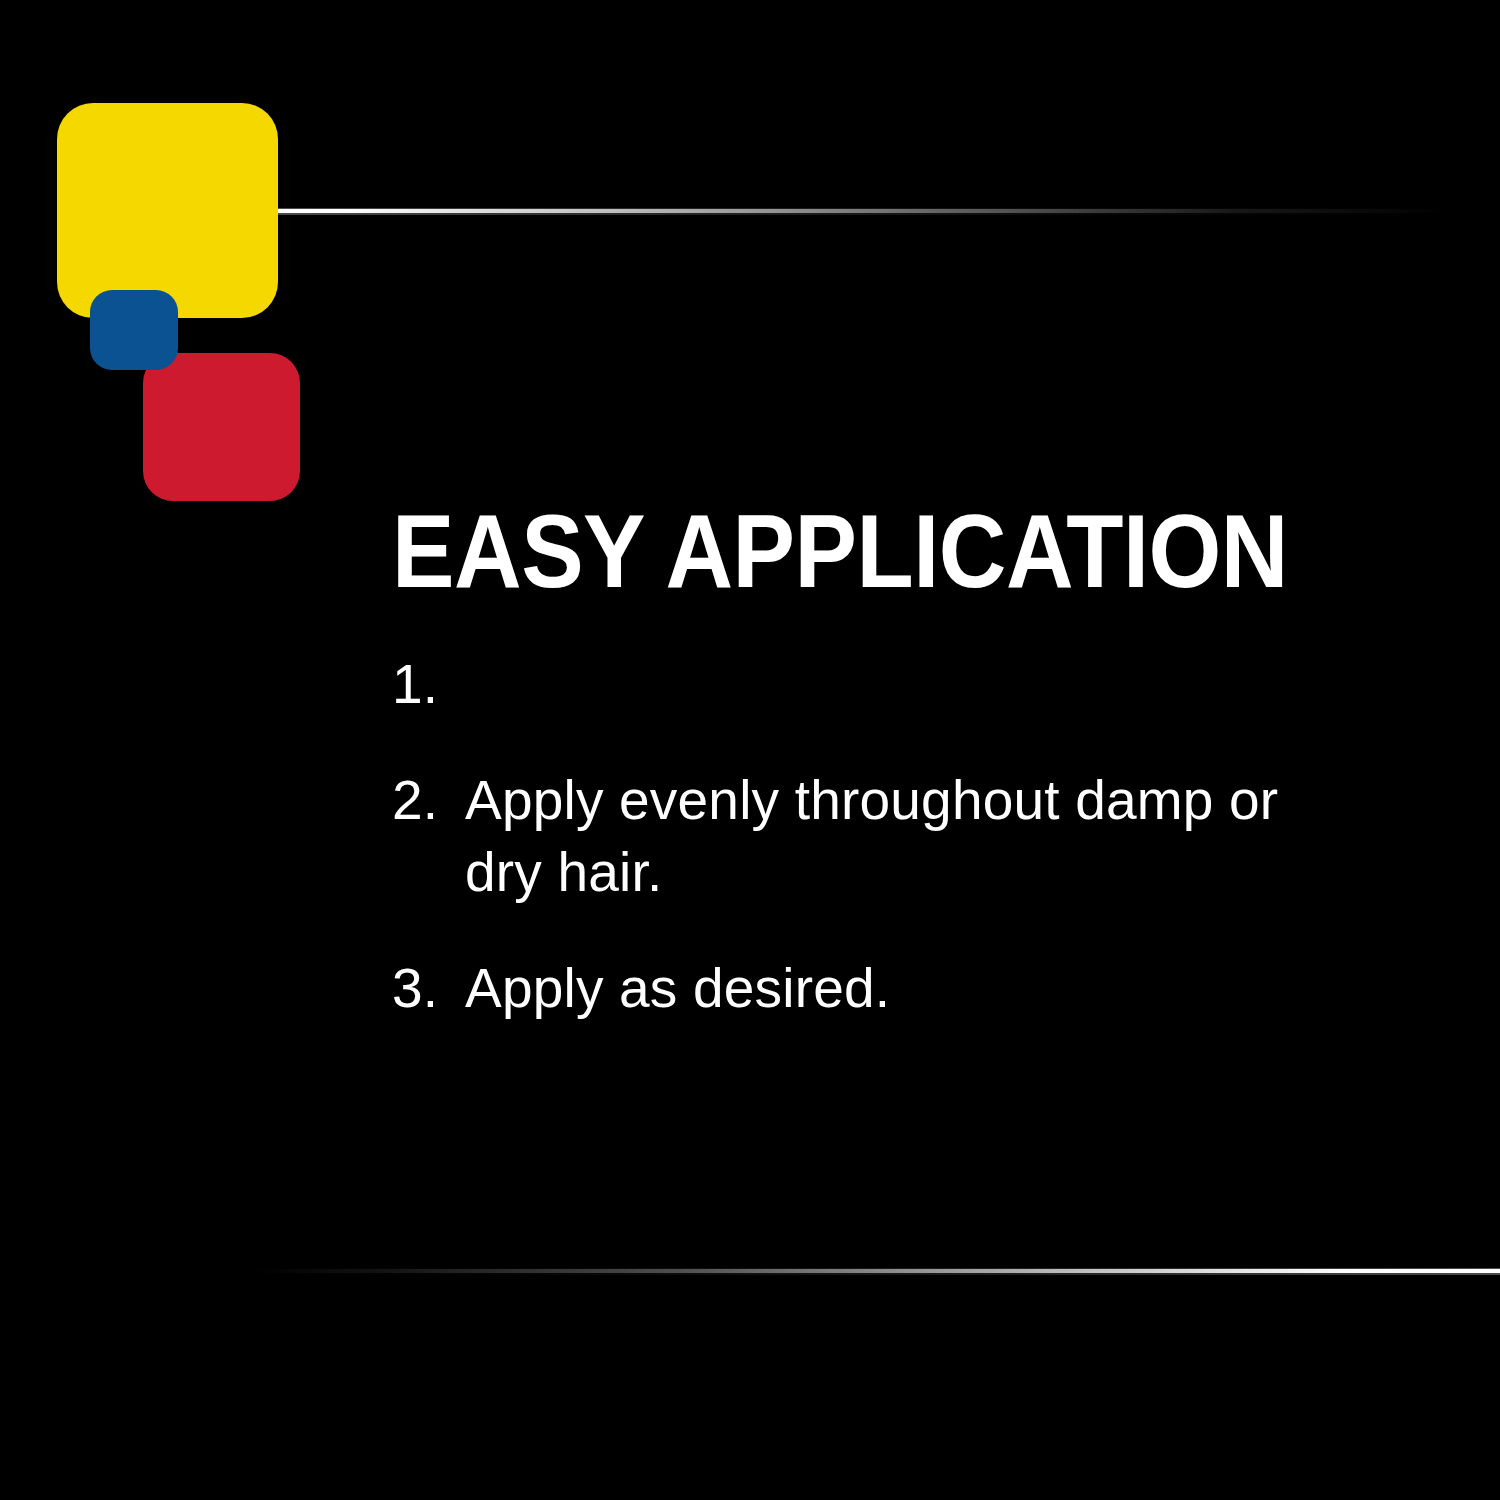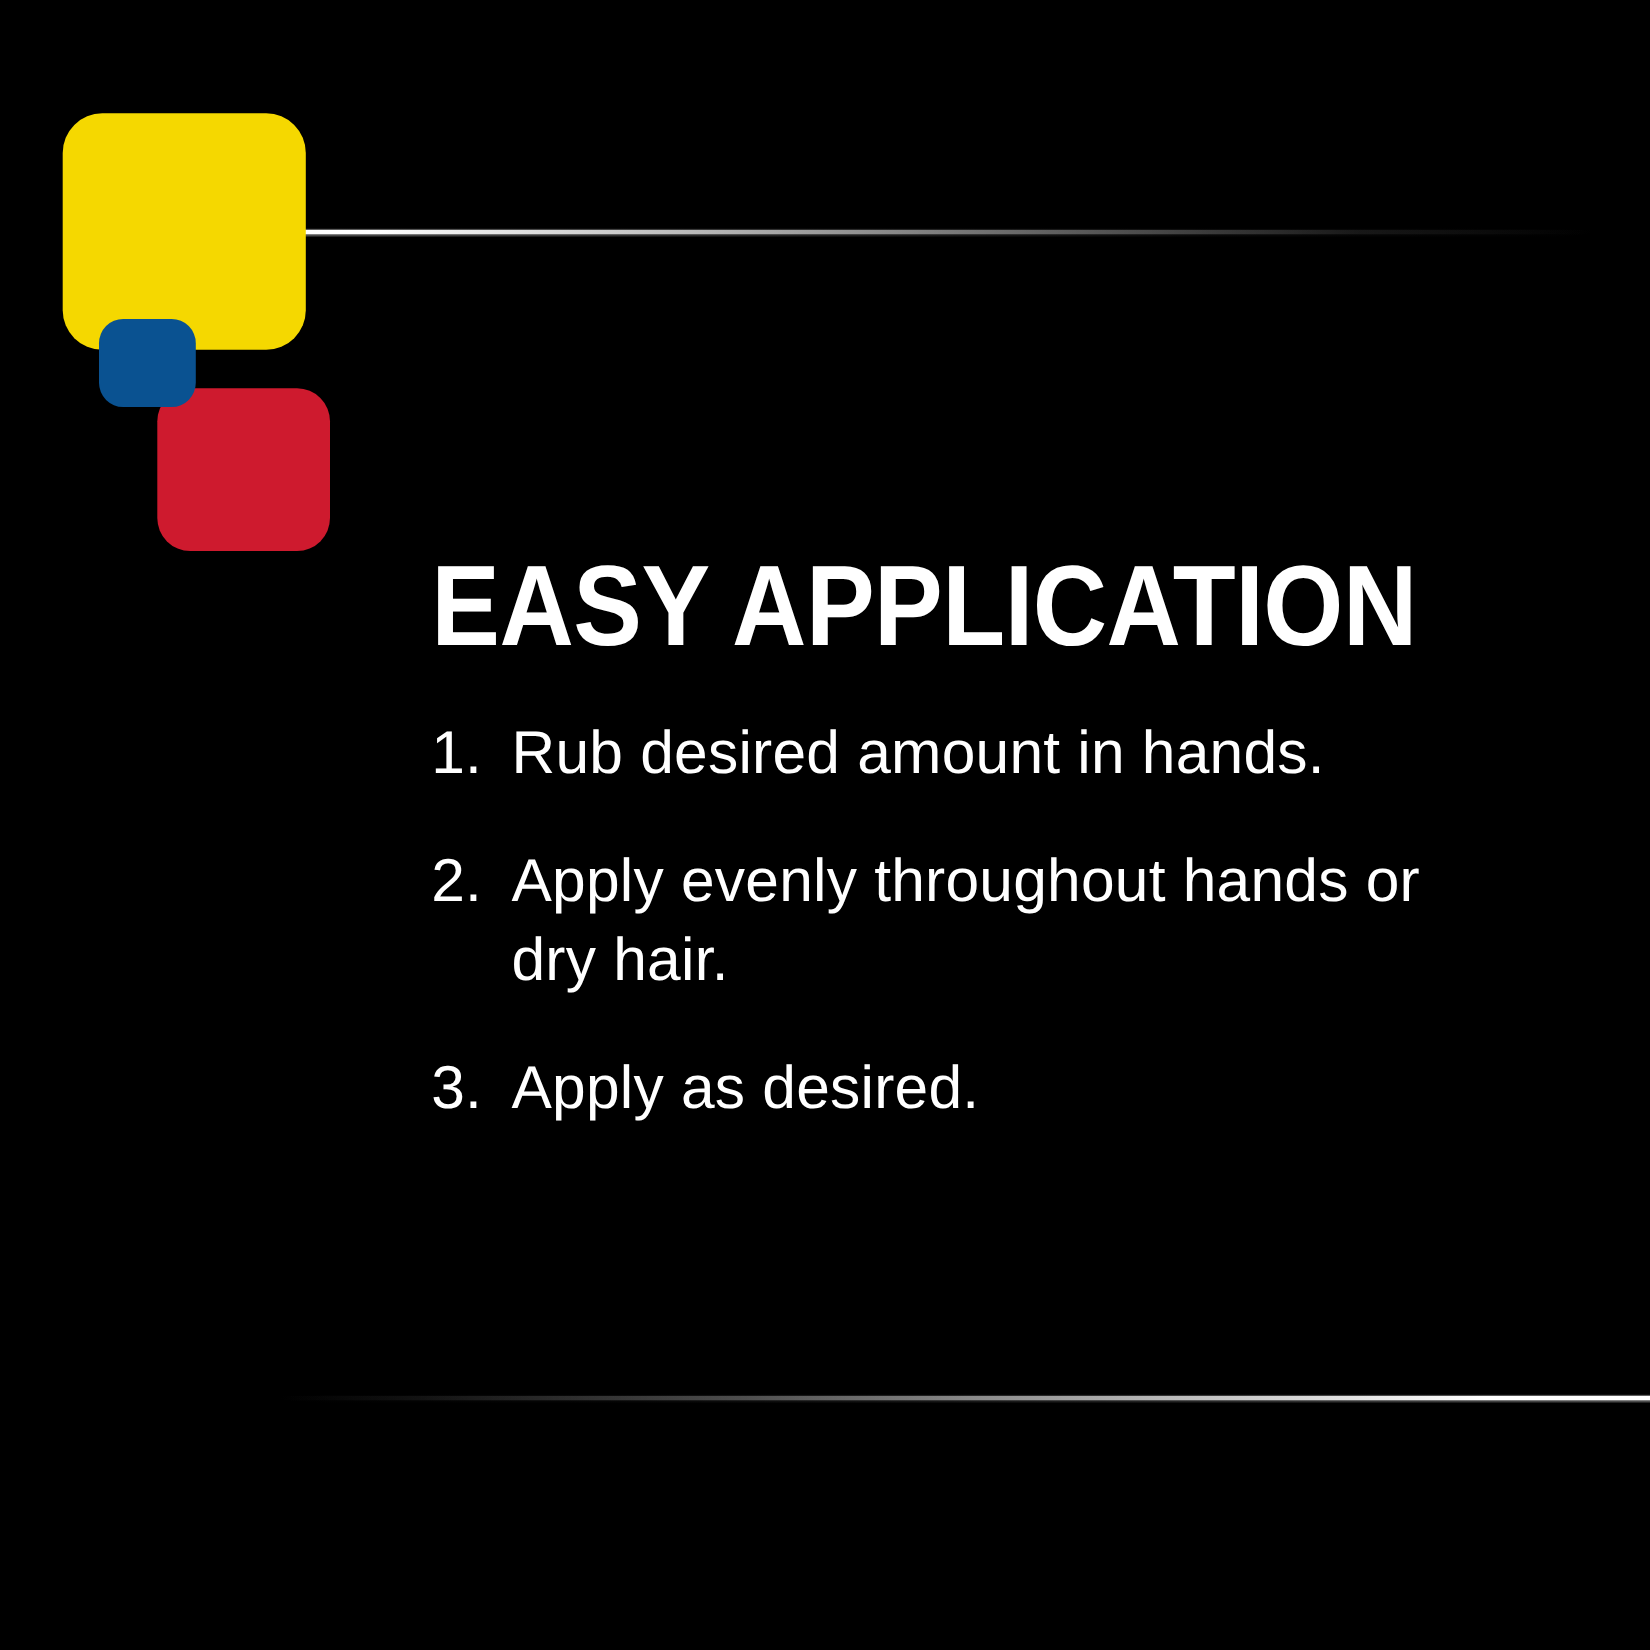--- a/index.html
+++ b/index.html
@@ -149,26 +149,25 @@
   </div>
 
   <div id="text-col">
 
     <h1 id="headline">EASY APPLICATION</h1>
 
     <ol id="steps">
 
       <li class="step">
         <span class="step-num">1.</span>
-        <span class="step-text">Rub desired amount in hands.</span>
       </li>
 
       <li class="step">
         <span class="step-num">2.</span>
-        <span class="step-text">Apply evenly throughout hands or dry hair.</span>
+        <span class="step-text">Apply evenly throughout damp or dry hair.</span>
       </li>
 
       <li class="step">
         <span class="step-num">3.</span>
         <span class="step-text">Apply as desired.</span>
       </li>
 
     </ol>
   </div>
 </div>

